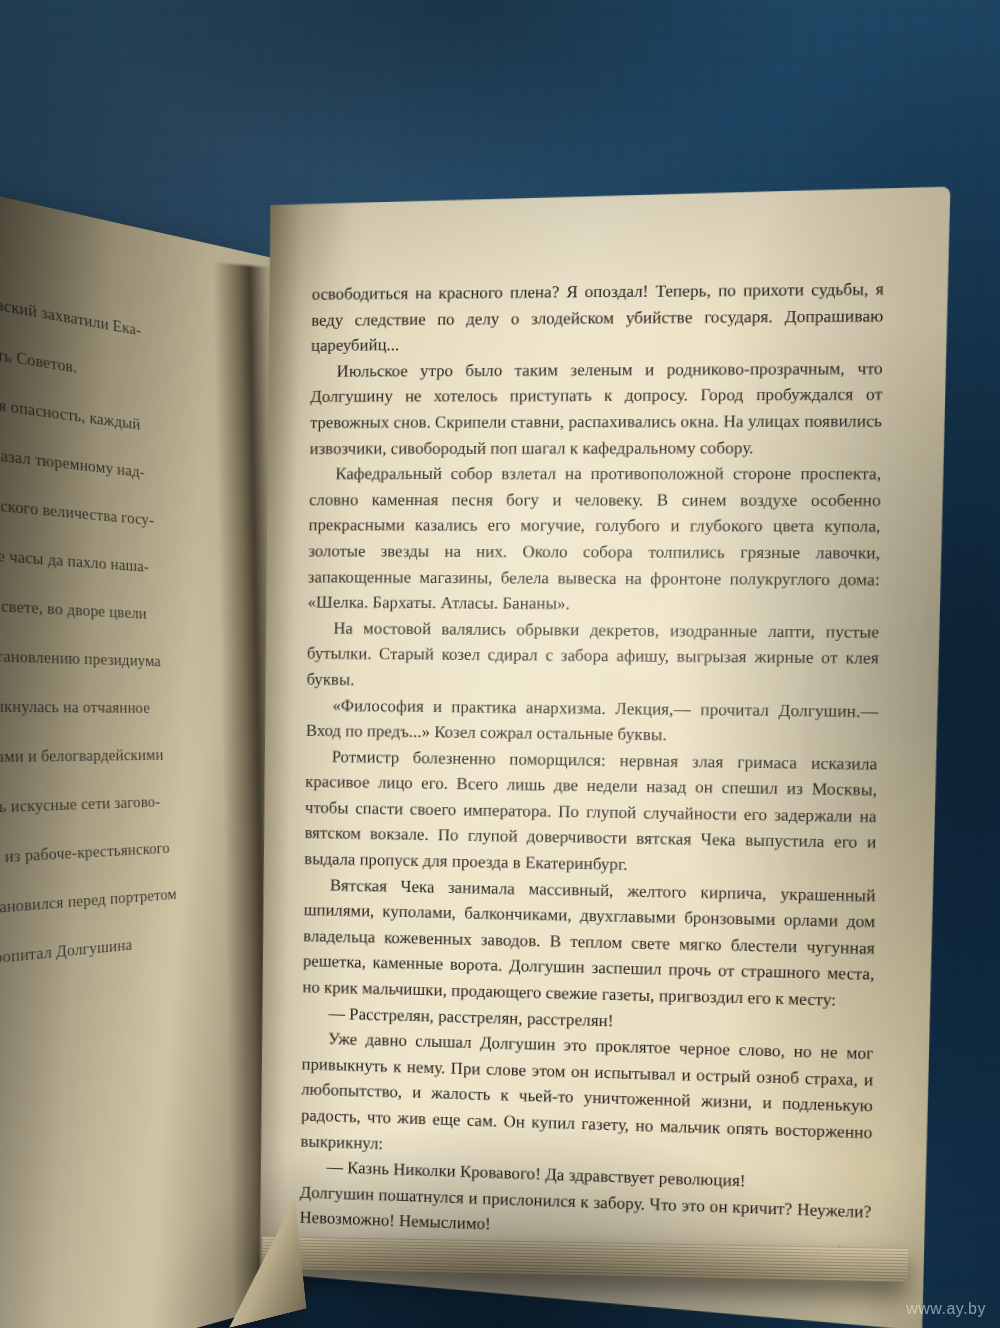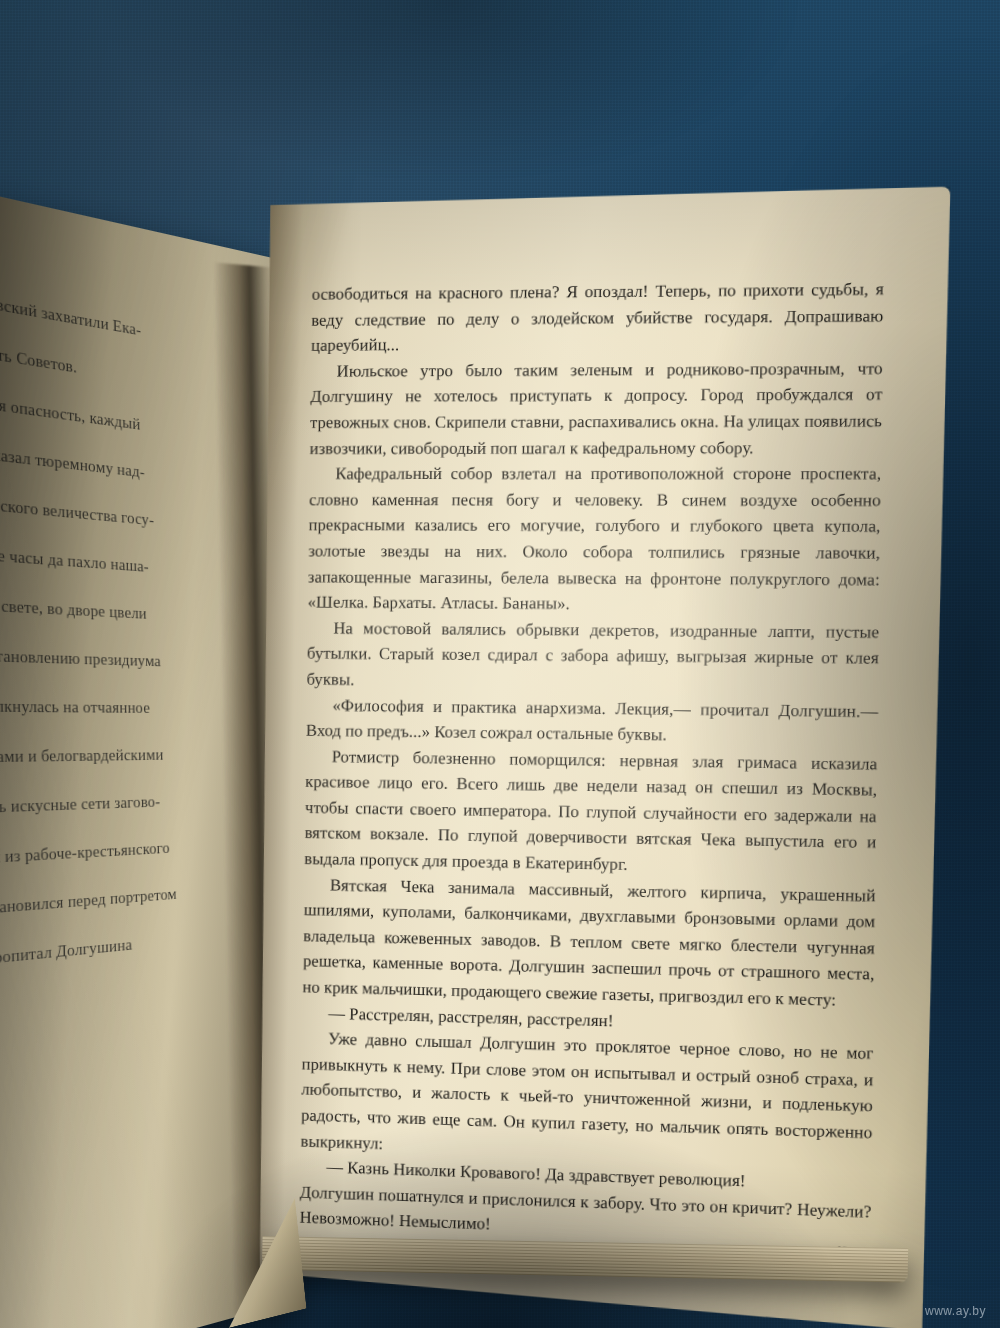--- a/index.html
+++ b/index.html
@@ -193,21 +193,21 @@
     box-shadow: -6px 10px 18px rgba(0,0,0,0.45);
   }
 
   
   #watermark {
     position: absolute;
     right: 14px;
     bottom: 10px;
     color: rgba(235,240,245,0.55);
     font-family: "Liberation Sans", sans-serif;
-    font-size: 12px;
+    font-size: 16px;
     letter-spacing: 0.5px;
     pointer-events: none;
   }
 </style>
 </head>
 <body>
 
 <div id="scene">
 
   <div class="weave"></div>

